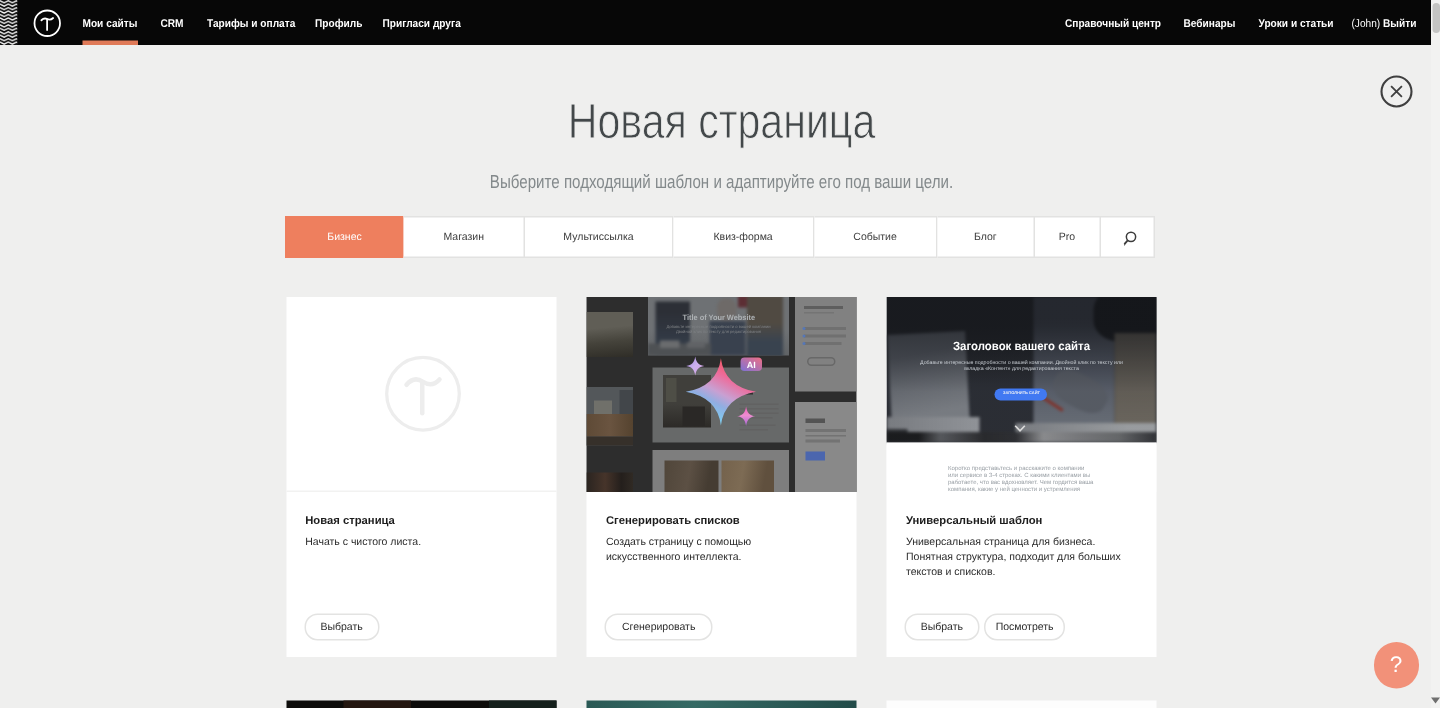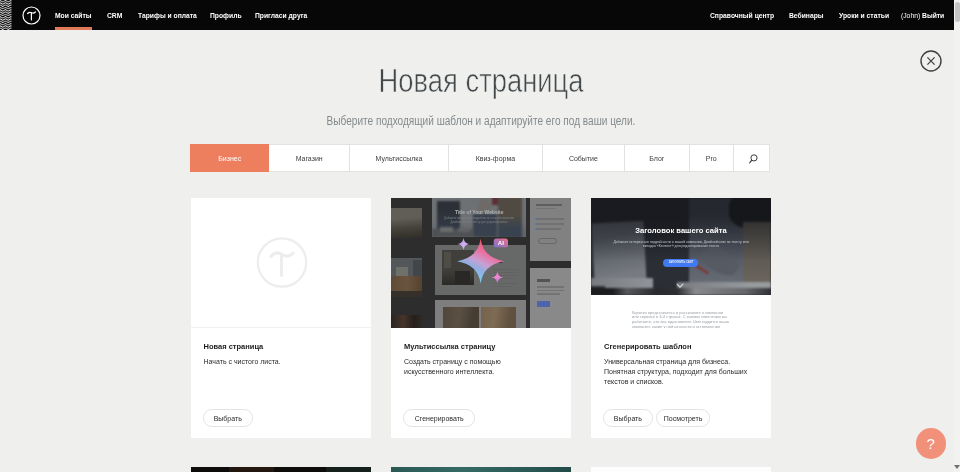--- a/index.html
+++ b/index.html
@@ -202,21 +202,21 @@
             <stop offset="1" stop-color="#ef6f85"></stop>
         </linearGradient>
       </defs>
       <path d="M72.5,39.7 C73.2,43.8 74.8,45.4 78.5,46 C74.8,46.6 73.2,48.2 72.5,52.3 C71.8,48.2 70.2,46.6 66.5,46 C70.2,45.4 71.8,43.8 72.5,39.7Z" fill="url(#g2)"></path>
       <path d="M89.6,40.8 Q92,59.5 113,63.2 Q92,66.9 89.6,85.6 Q87.2,66.9 66.2,63.2 Q87.2,59.5 89.6,40.8Z" fill="url(#g1)"></path>
       <path d="M106.4,73 C107.1,77.4 108.7,79 112.4,79.5 C108.7,80 107.1,81.6 106.4,86 C105.7,81.6 104.1,80 100.4,79.5 C104.1,79 105.7,77.4 106.4,73Z" fill="url(#g3)"></path>
       <rect x="102.7" y="40.4" width="14.3" height="8.9" rx="2.6" fill="url(#g4)"></rect>
       <text x="109.8" y="47" font-size="6" font-weight="bold" fill="#fff" text-anchor="middle" font-family="Liberation Sans">AI</text>
     </svg>
   </div>
-  <div class="ttl">Мультиссылка страницу</div>
+  <div class="ttl">Сгенерировать списков</div>
   <div class="desc">Создать страницу с помощью<br>искусственного интеллекта.</div>
   <div class="btn" style="left:12.4px; width:71.5px">Сгенерировать</div>
 </div>
 
 <div class="card" style="left:591px">
   <div class="img">
     <div class="abs" style="left:0;top:0;width:216px;height:97px;background:linear-gradient(180deg,#24262b 30%,#2e3138 60%)">
       <div class="abs" style="left:0;top:0;width:180px;height:97px;filter:blur(1px);overflow:hidden">
         <div class="abs" style="left:98px;top:0;width:54px;height:97px;background:linear-gradient(180deg,#3e424c 15%,#5c626e 60%,#7a8088);background:linear-gradient(180deg,#3e424c 15%,#5c626e 60%,#7a8088)"></div>
         <div class="abs" style="left:138px;top:-6px;width:46px;height:36px;background:#1c1e22;border-radius:40%"></div>
@@ -241,21 +241,21 @@
       <svg class="abs" style="left:85px;top:85px" width="8" height="6" viewBox="0 0 8 6">
           <path d="M0.8,0.8 L4,4.2 L7.2,0.8" stroke="#dadada" stroke-width="1.1" fill="none"></path>
         </svg>
     </div>
     <div class="abs" style="left:0;top:97px;width:180px;height:33px;background:#fff">
       <div class="abs" style="left:90px;top:15px;width:0;height:0">
           <div style="position:absolute;width:196px;left:-98px;color:#9aa0a6;font-size:8px;line-height:9.2px;transform:scale(0.5);transform-origin:center top;text-align:left">Коротко представьтесь и расскажите о компании или сервисе в 3-4 строках. С какими клиентами вы работаете, что вас вдохновляет. Чем гордится ваша компания, какие у ней ценности и устремления</div>
         </div>
     </div>
   </div>
-  <div class="ttl">Сгенерировать шаблон</div>
+  <div class="ttl">Универсальный шаблон</div>
   <div class="desc">Универсальная страница для бизнеса.<br>Понятная структура, подходит для больших<br>текстов и списков.</div>
   <div class="btn" style="left:11.9px; width:50px">Выбрать</div>
   <div class="btn" style="left:64.8px; width:54.5px">Посмотреть</div>
 </div>
 
 <div class="card2" style="left:190.5px;background:#0d0c0a">
   <div class="abs" style="left:38px;top:0;width:45px;height:5.5px;background:#241710"></div>
   <div class="abs" style="left:135px;top:0;width:45px;height:5.5px;background:#15201c"></div>
 </div>
 <div class="card2" style="left:391px;background:linear-gradient(90deg,#2a5955,#356a64 40%,#2a5955 75%,#224b48)"></div>

